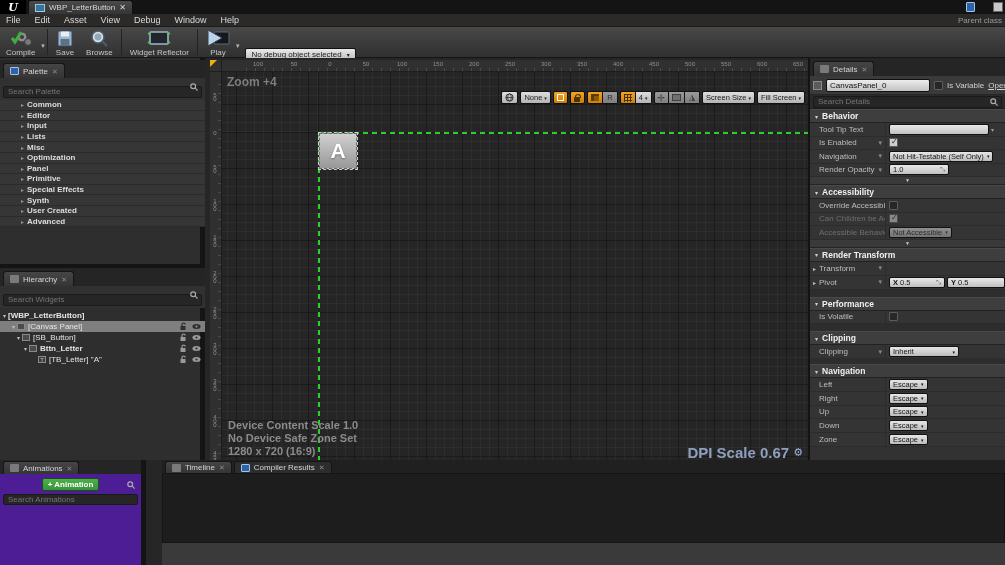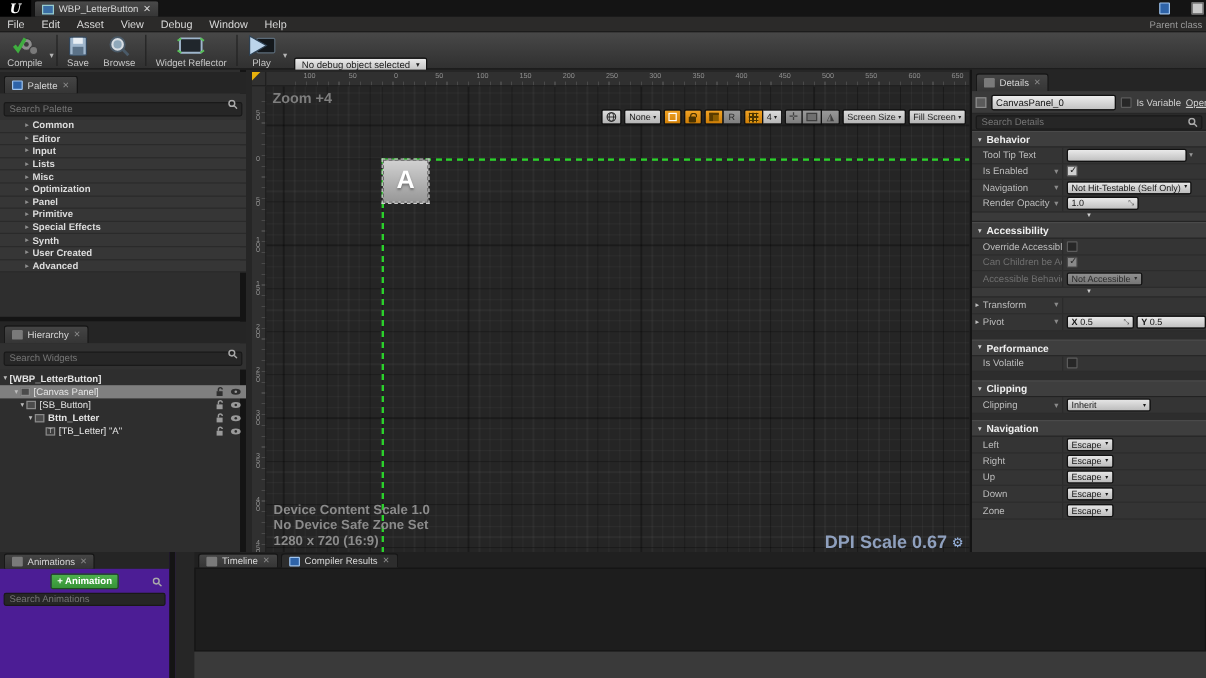--- a/index.html
+++ b/index.html
@@ -633,20 +633,24 @@
           <span class="vdd dim2">
             <span>Not Accessible</span>
             <span style="font-size:5px;">▾</span>
           </span>
         </span>
     </div>
     <div class="exprow">
         <span>▼</span>
       </div>
 
+    <div class="dhead">
+      <span class="ar">▾</span>
+      <span class="ht">Render Transform</span>
+    </div>
     <div class="drow" style="height:14px;">
       <span class="nm">
           <span class="exp">▸</span>
           <span>Transform</span>
           <span class="bindico">▾</span>
         </span>
       <span class="vwrap"></span>
     </div>
     <div class="drow" style="height:14px;">
       <span class="nm">

